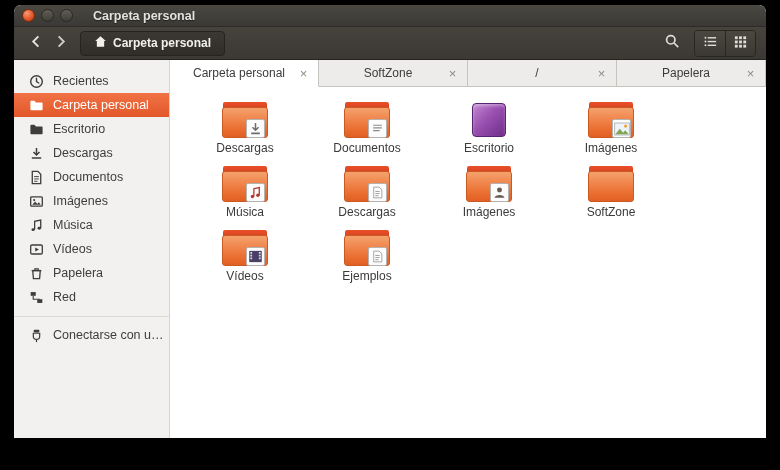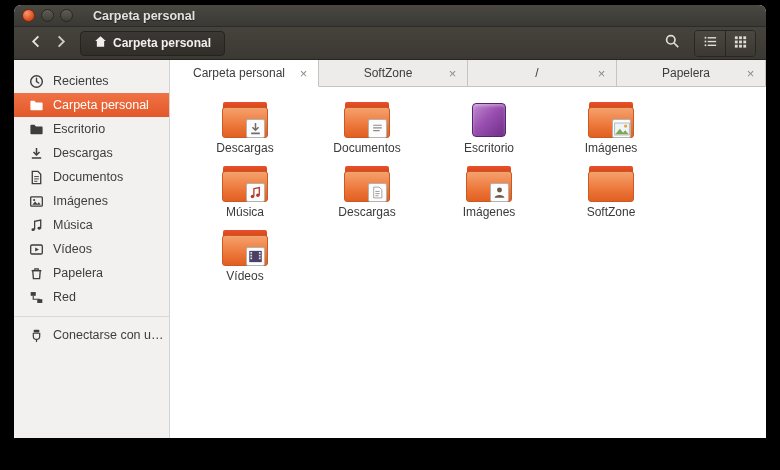--- a/index.html
+++ b/index.html
@@ -386,18 +386,31 @@
                     <rect x="1.9" y="4.6" width="1.4" height="1.4" fill="#ddd"></rect>
                     <rect x="1.9" y="6.8" width="1.4" height="1.4" fill="#ddd"></rect>
                     <rect x="8.7" y="2.4" width="1.4" height="1.4" fill="#ddd"></rect>
                     <rect x="8.7" y="4.6" width="1.4" height="1.4" fill="#ddd"></rect>
                     <rect x="8.7" y="6.8" width="1.4" height="1.4" fill="#ddd"></rect>
                   </svg>
                 </div>
               </div>
               <div class="label">Vídeos</div>
             </div>
+            <div class="file">
+              <div class="ficon">
+                <div class="ftab"></div>
+                <div class="fbody"></div>
+                <div class="emblem">
+                  <svg width="13" height="13" viewBox="0 0 12 12">
+                    <path d="M2.5 1h5L10 3.5V11H2.5z" fill="#fff" stroke="#999" stroke-width="0.8"></path>
+                    <path d="M4 5h4M4 7h4M4 9h3" stroke="#999" stroke-width="0.9"></path>
+                  </svg>
+                </div>
+              </div>
+              <div class="label">Ejemplos</div>
+            </div>
           </div>
       </div>
     </div>
 
   </div>
 </div>
 
 </body></html>

